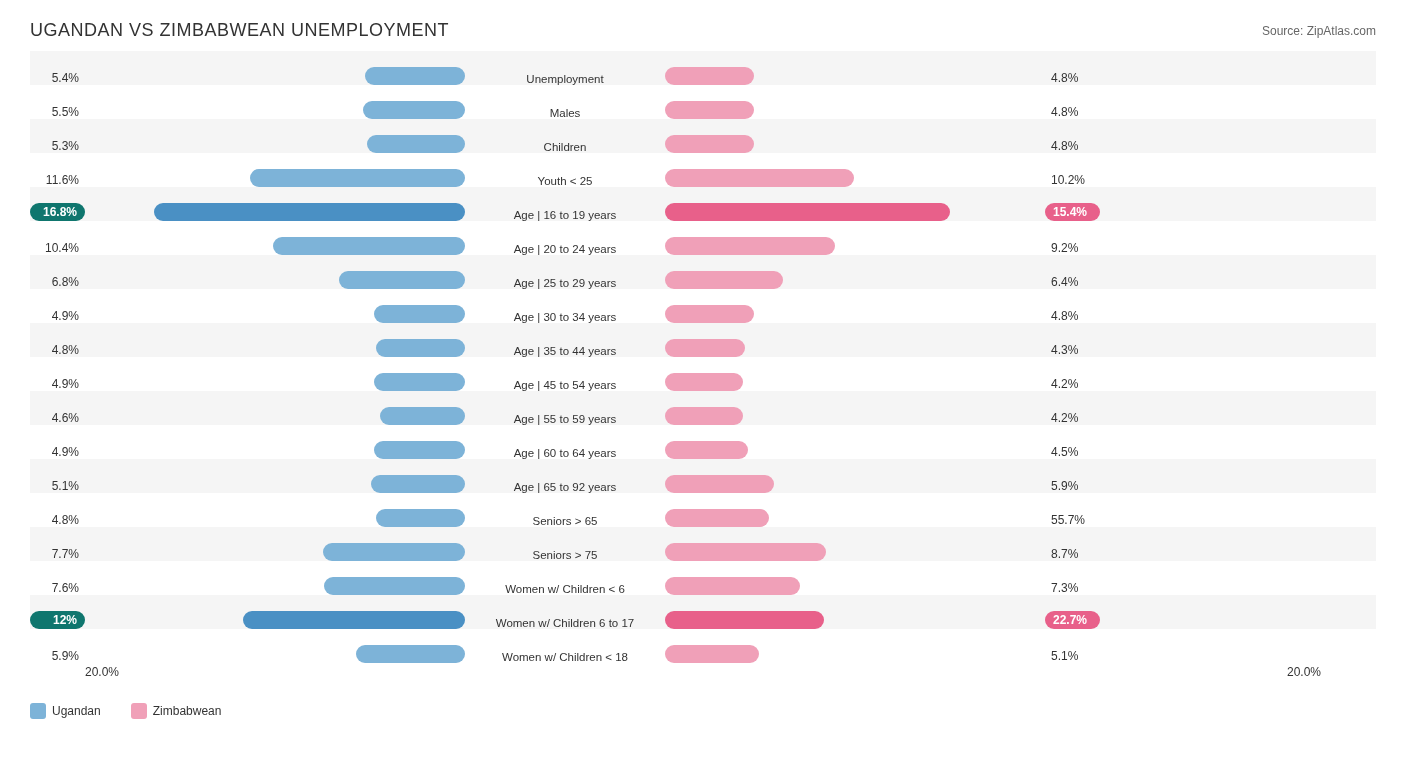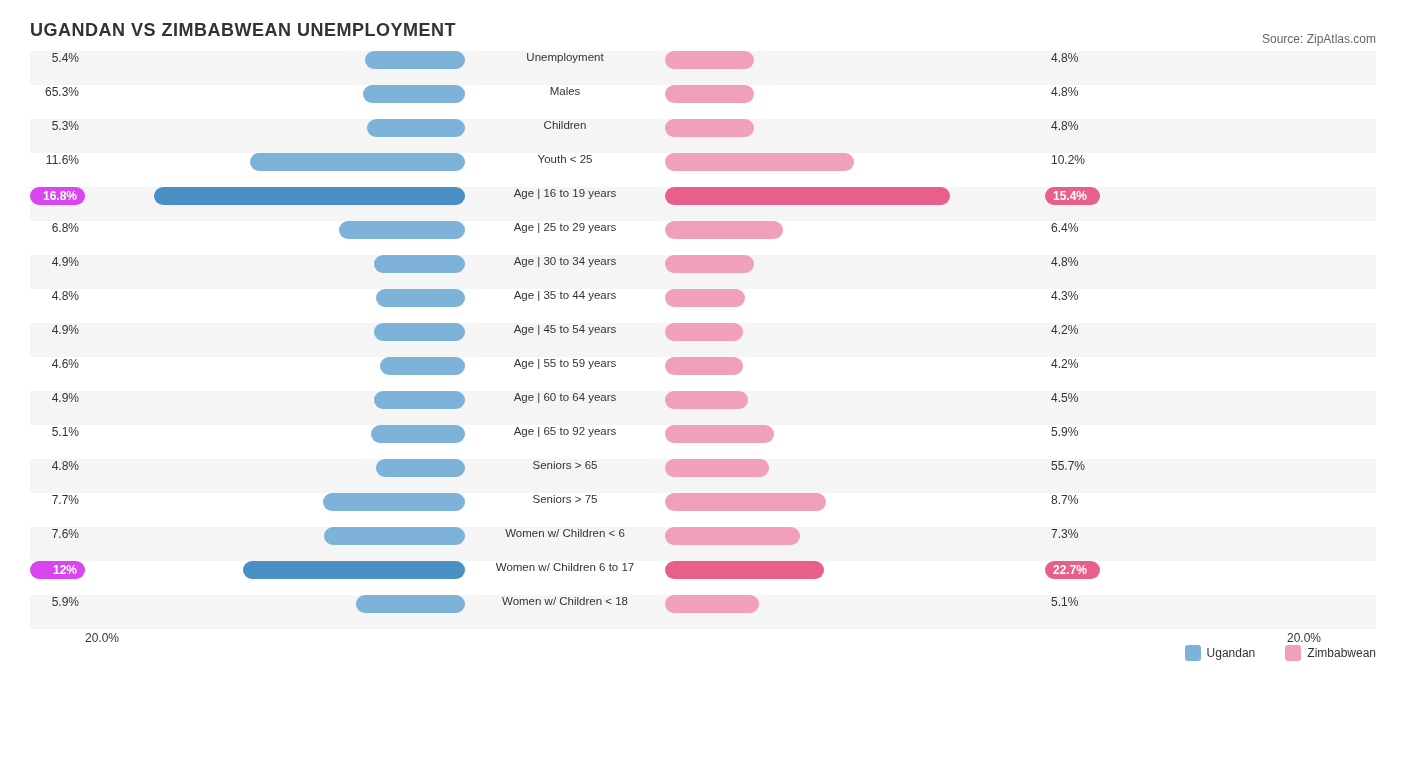--- a/index.html
+++ b/index.html
@@ -11,41 +11,41 @@
       overflow: hidden;
     }
     .page {
       width: 1406px;
       height: 757px;
       padding: 20px 30px;
       position: relative;
     }
     .title {
       font-size: 18px;
-      font-weight: bold;
+      font-weight: normal;
       color: #333;
       text-transform: uppercase;
       letter-spacing: 0.5px;
       margin-bottom: 6px;
     }
     .source {
       position: absolute;
-      top: 32px;
+      top: 24px;
       right: 30px;
       font-size: 12px;
       color: #666;
     }
     .chart-area {
       margin-top: 10px;
       position: relative;
       width: 100%;
     }
     .row {
       display: flex;
-      align-items: flex-start;
+      align-items: flex-end;
       height: 34px;
       position: relative;
     }
     .row:nth-child(odd) {
       background: #f5f5f5;
     }
     .row:nth-child(even) {
       background: #fff;
     }
     .left-value {
@@ -96,39 +96,39 @@
     }
     .right-value {
       width: 55px;
       text-align: left;
       font-size: 12px;
       color: #333;
       padding-left: 6px;
       flex-shrink: 0;
     }
     .left-value.highlight {
-      background: #d946ef;
+      background: #0f766e;
       color: #fff;
       border-radius: 10px;
       padding: 2px 8px;
       font-weight: bold;
     }
     .right-value.highlight {
       background: #e8608a;
       color: #fff;
       border-radius: 10px;
       padding: 2px 8px;
       font-weight: bold;
     }
 
     .legend {
       display: flex;
-      justify-content: flex-end;
+      justify-content: flex-start;
       gap: 30px;
-      margin-top: 0;
+      margin-top: 24px;
     }
     .legend-item {
       display: flex;
       align-items: center;
       gap: 6px;
       font-size: 12px;
       color: #333;
     }
     .legend-box {
       width: 16px;
@@ -157,21 +157,21 @@
     <div class="left-bar-container">
       <div class="left-bar" style="width:100px;"></div>
     </div>
     <div class="label-box">Unemployment</div>
     <div class="right-bar-container">
       <div class="right-bar" style="width:89px;"></div>
     </div>
     <span class="right-value">4.8%</span>
   </div>
       <div class="row">
-    <span class="left-value">65.3%</span>
+    <span class="left-value">5.5%</span>
     <div class="left-bar-container">
       <div class="left-bar" style="width:102px;"></div>
     </div>
     <div class="label-box">Males</div>
     <div class="right-bar-container">
       <div class="right-bar" style="width:89px;"></div>
     </div>
     <span class="right-value">4.8%</span>
   </div>
       <div class="row">
@@ -199,20 +199,31 @@
       <div class="row">
     <span class="left-value highlight">16.8%</span>
     <div class="left-bar-container">
       <div class="left-bar highlight" style="width:311px;"></div>
     </div>
     <div class="label-box">Age | 16 to 19 years</div>
     <div class="right-bar-container">
       <div class="right-bar highlight" style="width:285px;"></div>
     </div>
     <span class="right-value highlight">15.4%</span>
+  </div>
+      <div class="row">
+    <span class="left-value">10.4%</span>
+    <div class="left-bar-container">
+      <div class="left-bar" style="width:192px;"></div>
+    </div>
+    <div class="label-box">Age | 20 to 24 years</div>
+    <div class="right-bar-container">
+      <div class="right-bar" style="width:170px;"></div>
+    </div>
+    <span class="right-value">9.2%</span>
   </div>
       <div class="row">
     <span class="left-value">6.8%</span>
     <div class="left-bar-container">
       <div class="left-bar" style="width:126px;"></div>
     </div>
     <div class="label-box">Age | 25 to 29 years</div>
     <div class="right-bar-container">
       <div class="right-bar" style="width:118px;"></div>
     </div>

